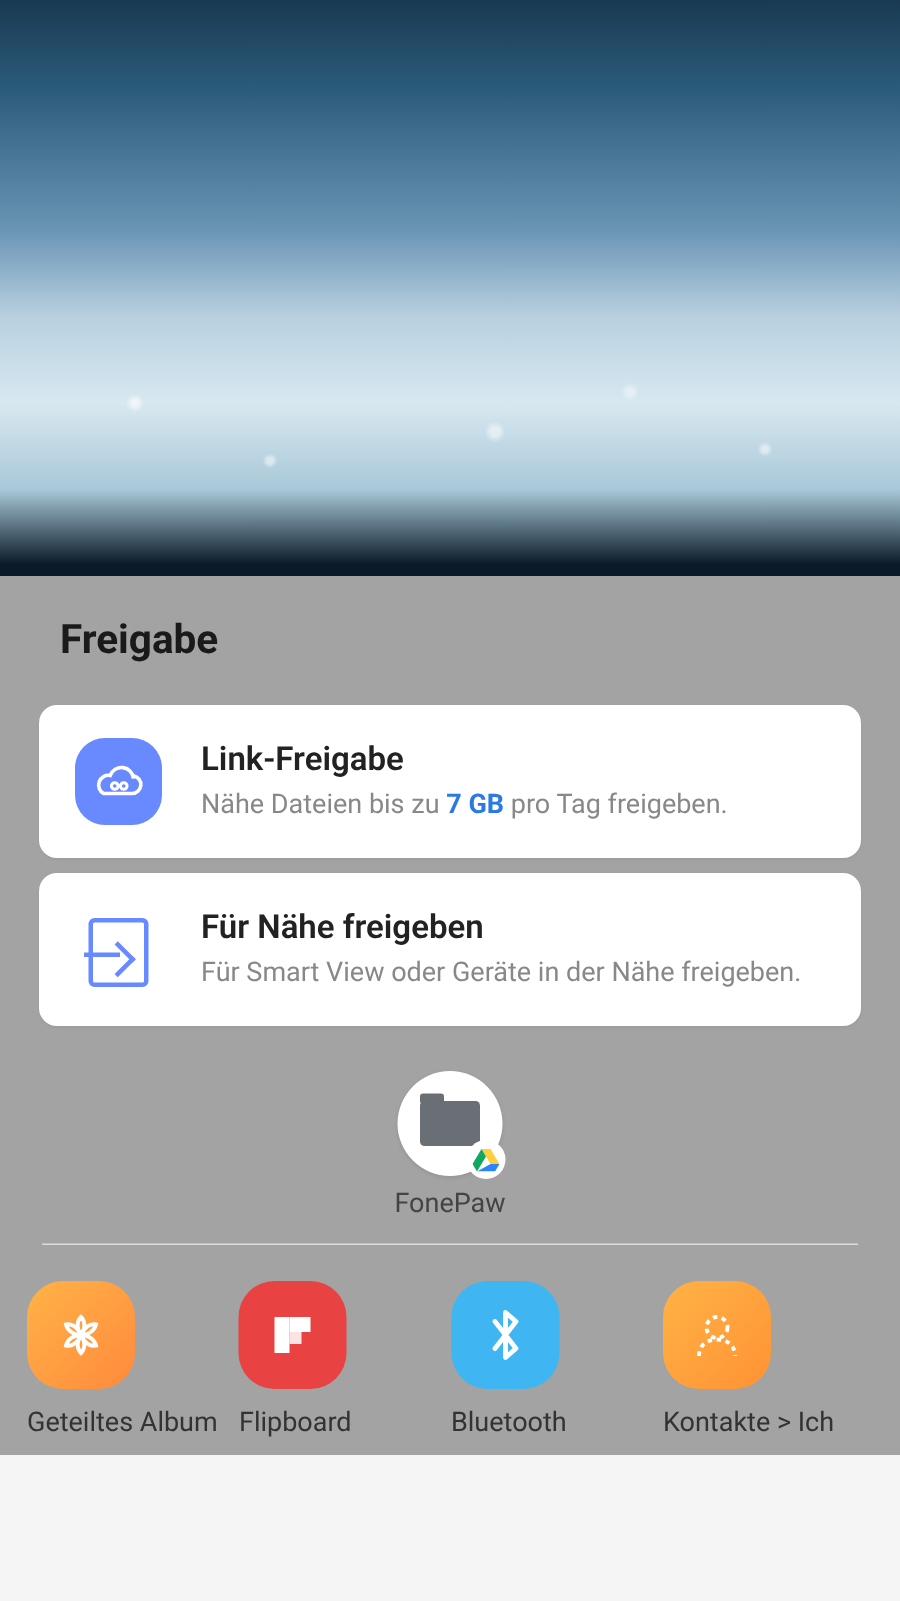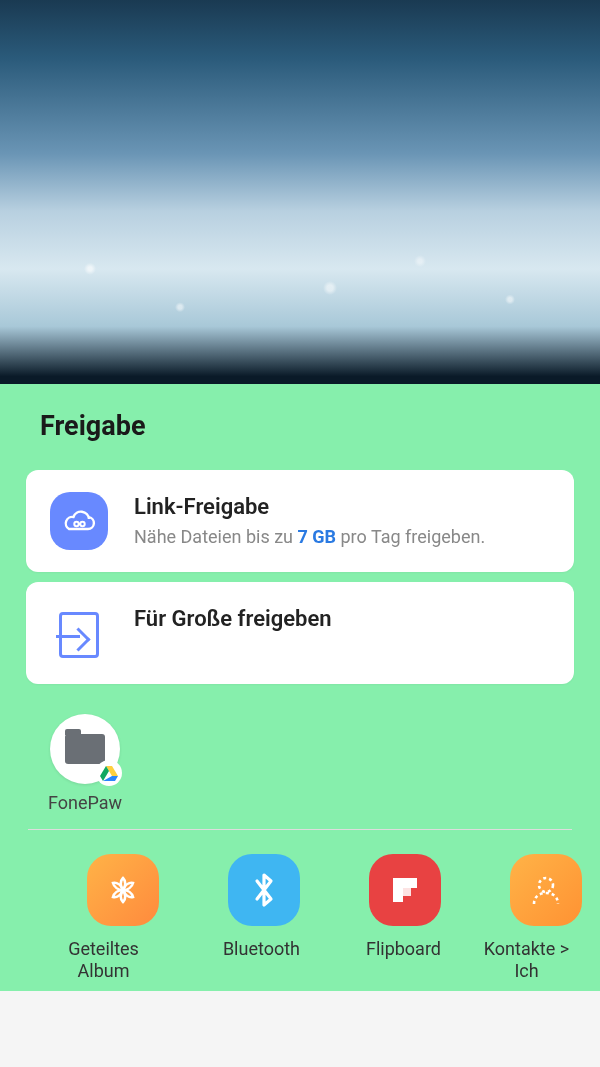--- a/index.html
+++ b/index.html
@@ -16,21 +16,21 @@
     background:
       radial-gradient(circle at 15% 70%, rgba(255,255,255,0.6) 2px, transparent 6px),
       radial-gradient(circle at 30% 80%, rgba(255,255,255,0.5) 2px, transparent 5px),
       radial-gradient(circle at 55% 75%, rgba(255,255,255,0.5) 3px, transparent 7px),
       radial-gradient(circle at 70% 68%, rgba(255,255,255,0.4) 2px, transparent 6px),
       radial-gradient(circle at 85% 78%, rgba(255,255,255,0.5) 2px, transparent 5px),
       linear-gradient(180deg, #1a3a52 0%, #2a5a7a 15%, #6a95b5 40%, #b8d0e0 55%, #d8e8f0 70%, #a8c8d8 85%, #0a1a28 98%);
     position: relative;
   }
   .sheet {
-    background: #86efac;
+    background: #a3a3a3;
     padding: 0;
   }
   .sheet-title {
     font-size: 27px;
     font-weight: 700;
     color: #1a1a1a;
     padding: 26px 40px 18px;
   }
   .card {
     background: #fff;
@@ -98,20 +98,21 @@
     line-height: 1.35;
   }
   .card-sub .accent {
     color: #2a7ae2;
     font-weight: 700;
   }
   .targets {
     display:flex;
     padding: 20px 40px 16px;
     gap: 30px;
+    justify-content: center;
   }
   .target {
     display:flex;
     flex-direction:column;
     align-items:center;
     width: 90px;
   }
   .target .bubble {
     width: 70px;
     height: 70px;
@@ -160,23 +161,22 @@
     margin: 0 28px;
   }
   .apps {
     display:flex;
     padding: 24px 18px 10px;
     justify-content: space-between;
   }
   .app {
     display:flex;
     flex-direction:column;
-    align-items:flex-end;
+    align-items:flex-start;
     width: 140px;
-    margin-left: 30px;
   }
   .app .app-icon {
     width: 72px;
     height: 72px;
     border-radius: 24px;
     display:flex;
     align-items:center;
     justify-content:center;
     margin-bottom: 12px;
     color:#fff;
@@ -217,21 +217,22 @@
         <span>Nähe Dateien bis zu </span><span class="accent">7 GB</span><span> pro Tag freigeben.</span>
       </div>
     </div>
   </div>
 
   <div class="card">
     <div class="icon-wrap">
       <div class="device-icon"></div>
     </div>
     <div class="card-body">
-      <div class="card-title">Für Große freigeben</div>
+      <div class="card-title">Für Nähe freigeben</div>
+      <div class="card-sub">Für Smart View oder Geräte in der Nähe freigeben.</div>
     </div>
   </div>
 
   <div class="targets">
     <div class="target">
       <div class="bubble">
         <div class="folder-shape"></div>
         <div class="drive-badge">
           <svg width="18" height="16" viewBox="0 0 18 16">
             <polygon points="6,1 12,1 18,11 12,11" fill="#ffcf3f"></polygon>
@@ -257,40 +258,40 @@
             <path d="M21 33c-3-3-3-8 0-12 3 4 3 9 0 12z"></path>
             <path d="M11 28c1-4 5-7 10-7-2 5-6 8-10 7z"></path>
             <path d="M11 14c4-1 8 2 10 7-5 0-9-3-10-7z"></path>
           </g>
         </svg>
       </div>
       <div class="app-label">Geteiltes Album</div>
     </div>
 
     <div class="app">
-      <div class="app-icon bluetooth">
-        <svg width="30" height="42" viewBox="0 0 30 42">
-          <path d="M8 12 L22 30 L15 36 L15 6 L22 12 L8 30" fill="none" stroke="#fff" stroke-width="3.2" stroke-linejoin="round" stroke-linecap="round"></path>
-        </svg>
-      </div>
-      <div class="app-label">Bluetooth</div>
-    </div>
-
-    <div class="app">
       <div class="app-icon flipboard">
         <svg width="40" height="40" viewBox="0 0 40 40">
           <rect x="8" y="8" width="10" height="24" fill="#fff"></rect>
           <rect x="18" y="8" width="14" height="10" fill="#fff"></rect>
           <rect x="18" y="18" width="8" height="8" fill="#fff" opacity="0.85"></rect>
         </svg>
       </div>
       <div class="app-label">Flipboard</div>
     </div>
 
     <div class="app">
+      <div class="app-icon bluetooth">
+        <svg width="30" height="42" viewBox="0 0 30 42">
+          <path d="M8 12 L22 30 L15 36 L15 6 L22 12 L8 30" fill="none" stroke="#fff" stroke-width="3.2" stroke-linejoin="round" stroke-linecap="round"></path>
+        </svg>
+      </div>
+      <div class="app-label">Bluetooth</div>
+    </div>
+
+    <div class="app">
       <div class="app-icon contacts">
         <svg width="40" height="40" viewBox="0 0 40 40">
           <circle cx="20" cy="15" r="7" fill="none" stroke="#fff" stroke-width="2.6" stroke-dasharray="3 3"></circle>
           <path d="M8 34c0-7 5-11 12-11s12 4 12 11" fill="none" stroke="#fff" stroke-width="2.6" stroke-dasharray="3 3"></path>
         </svg>
       </div>
       <div class="app-label">Kontakte &gt; Ich</div>
     </div>
   </div>
 </div>

